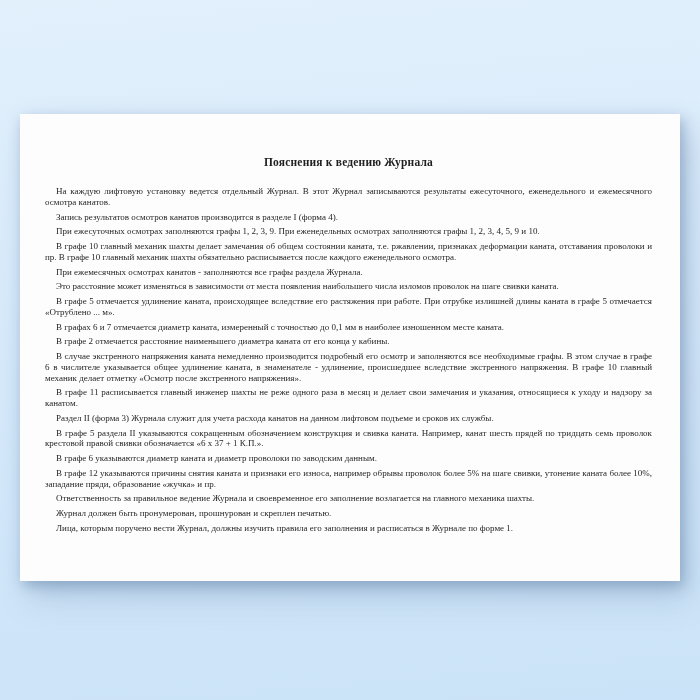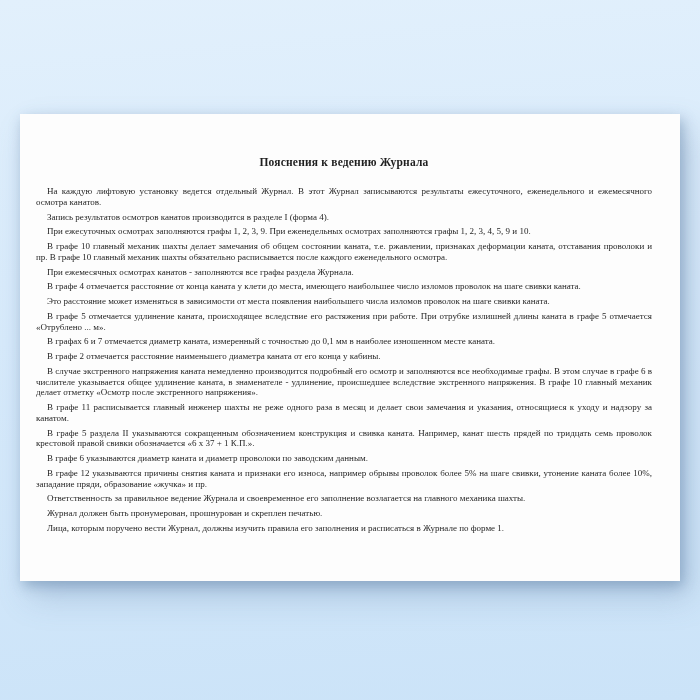--- a/index.html
+++ b/index.html
@@ -19,21 +19,21 @@
     height: 700px;
   }
   .page {
     position: absolute;
     left: 20px;
     top: 114px;
     width: 660px;
     height: 467px;
     box-sizing: border-box;
     background: #fdfdfd;
-    padding: 41px 24px 0 12px;
+    padding: 41px 24px 0 21px;
     box-shadow:
       3px 5px 12px rgba(92, 124, 160, 0.45),
       10px 16px 30px rgba(98, 130, 168, 0.30);
   }
   .doc-title {
     margin: 0 0 17px 0;
     text-align: center;
     font-family: "Liberation Serif", serif;
     font-weight: bold;
     font-size: 11.5px;
@@ -56,27 +56,27 @@
 
 <div class="scene">
   <div class="page">
     <h1 class="doc-title">Пояснения к ведению Журнала</h1>
     <div class="doc-body">
       <p>На каждую лифтовую установку ведется отдельный Журнал. В этот Журнал записываются результаты ежесуточного, еженедельного и ежемесячного осмотра канатов.</p>
       <p>Запись результатов осмотров канатов производится в разделе I (форма 4).</p>
       <p>При ежесуточных осмотрах заполняются графы 1, 2, 3, 9. При еженедельных осмотрах заполняются графы 1, 2, 3, 4, 5, 9 и 10.</p>
       <p>В графе 10 главный механик шахты делает замечания об общем состоянии каната, т.е. ржавлении, признаках деформации каната, отставания проволоки и пр. В графе 10 главный механик шахты обязательно расписывается после каждого еженедельного осмотра.</p>
       <p>При ежемесячных осмотрах канатов - заполняются все графы раздела Журнала.</p>
-      <p>В графе 4 отмечается расстояние от конца каната у клети до места, имеющего наибольшее число изломов проволок на шаге свивки каната.</p>
       <p>Это расстояние может изменяться в зависимости от места появления наибольшего числа изломов проволок на шаге свивки каната.</p>
       <p>В графе 5 отмечается удлинение каната, происходящее вследствие его растяжения при работе. При отрубке излишней длины каната в графе 5 отмечается «Отрублено ... м».</p>
       <p>В графах 6 и 7 отмечается диаметр каната, измеренный с точностью до 0,1 мм в наиболее изношенном месте каната.</p>
       <p>В графе 2 отмечается расстояние наименьшего диаметра каната от его конца у кабины.</p>
       <p>В случае экстренного напряжения каната немедленно производится подробный его осмотр и заполняются все необходимые графы. В этом случае в графе 6 в числителе указывается общее удлинение каната, в знаменателе - удлинение, происшедшее вследствие экстренного напряжения. В графе 10 главный механик делает отметку «Осмотр после экстренного напряжения».</p>
       <p>В графе 11 расписывается главный инженер шахты не реже одного раза в месяц и делает свои замечания и указания, относящиеся к уходу и надзору за канатом.</p>
+      <p>Раздел II (форма 3) Журнала служит для учета расхода канатов на данном лифтовом подъеме и сроков их службы.</p>
       <p>В графе 5 раздела II указываются сокращенным обозначением конструкция и свивка каната. Например, канат шесть прядей по тридцать семь проволок крестовой правой свивки обозначается «6 х 37 + 1 К.П.».</p>
       <p>В графе 6 указываются диаметр каната и диаметр проволоки по заводским данным.</p>
       <p>В графе 12 указываются причины снятия каната и признаки его износа, например обрывы проволок более 5% на шаге свивки, утонение каната более 10%, западание пряди, образование «жучка» и пр.</p>
       <p>Ответственность за правильное ведение Журнала и своевременное его заполнение возлагается на главного механика шахты.</p>
       <p>Журнал должен быть пронумерован, прошнурован и скреплен печатью.</p>
       <p>Лица, которым поручено вести Журнал, должны изучить правила его заполнения и расписаться в Журнале по форме 1.</p>
     </div>
   </div>
 </div>
 

